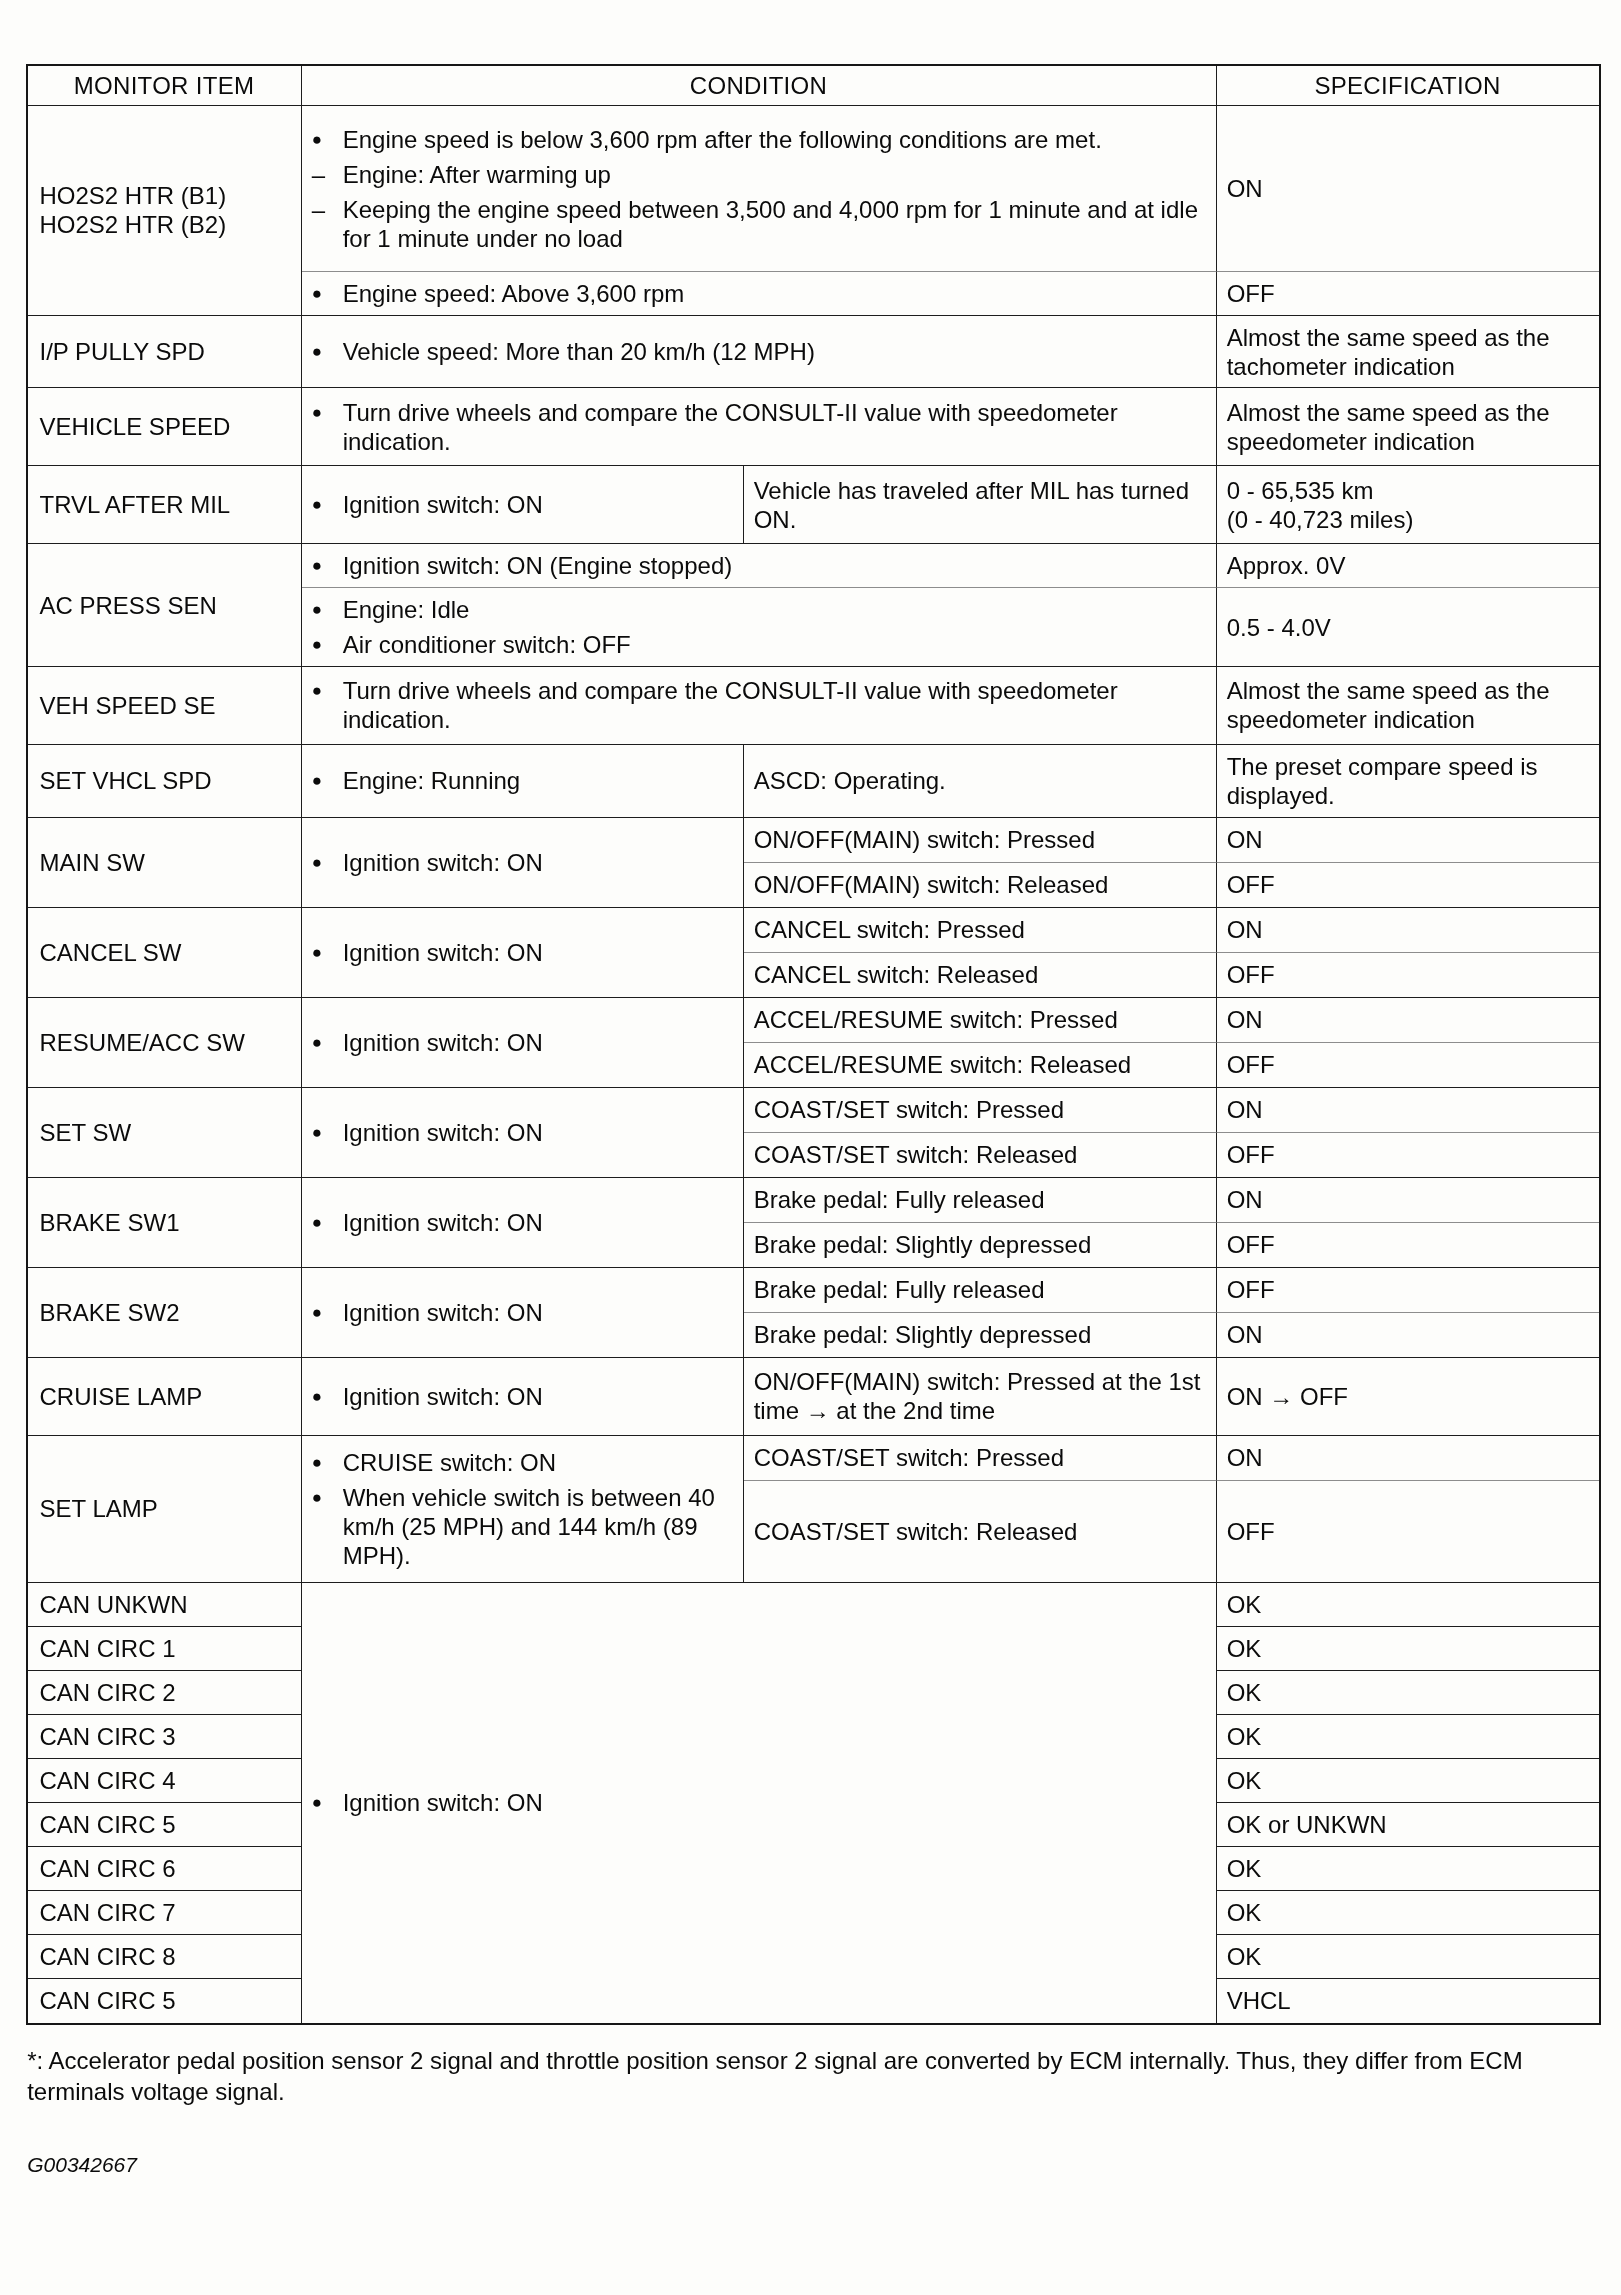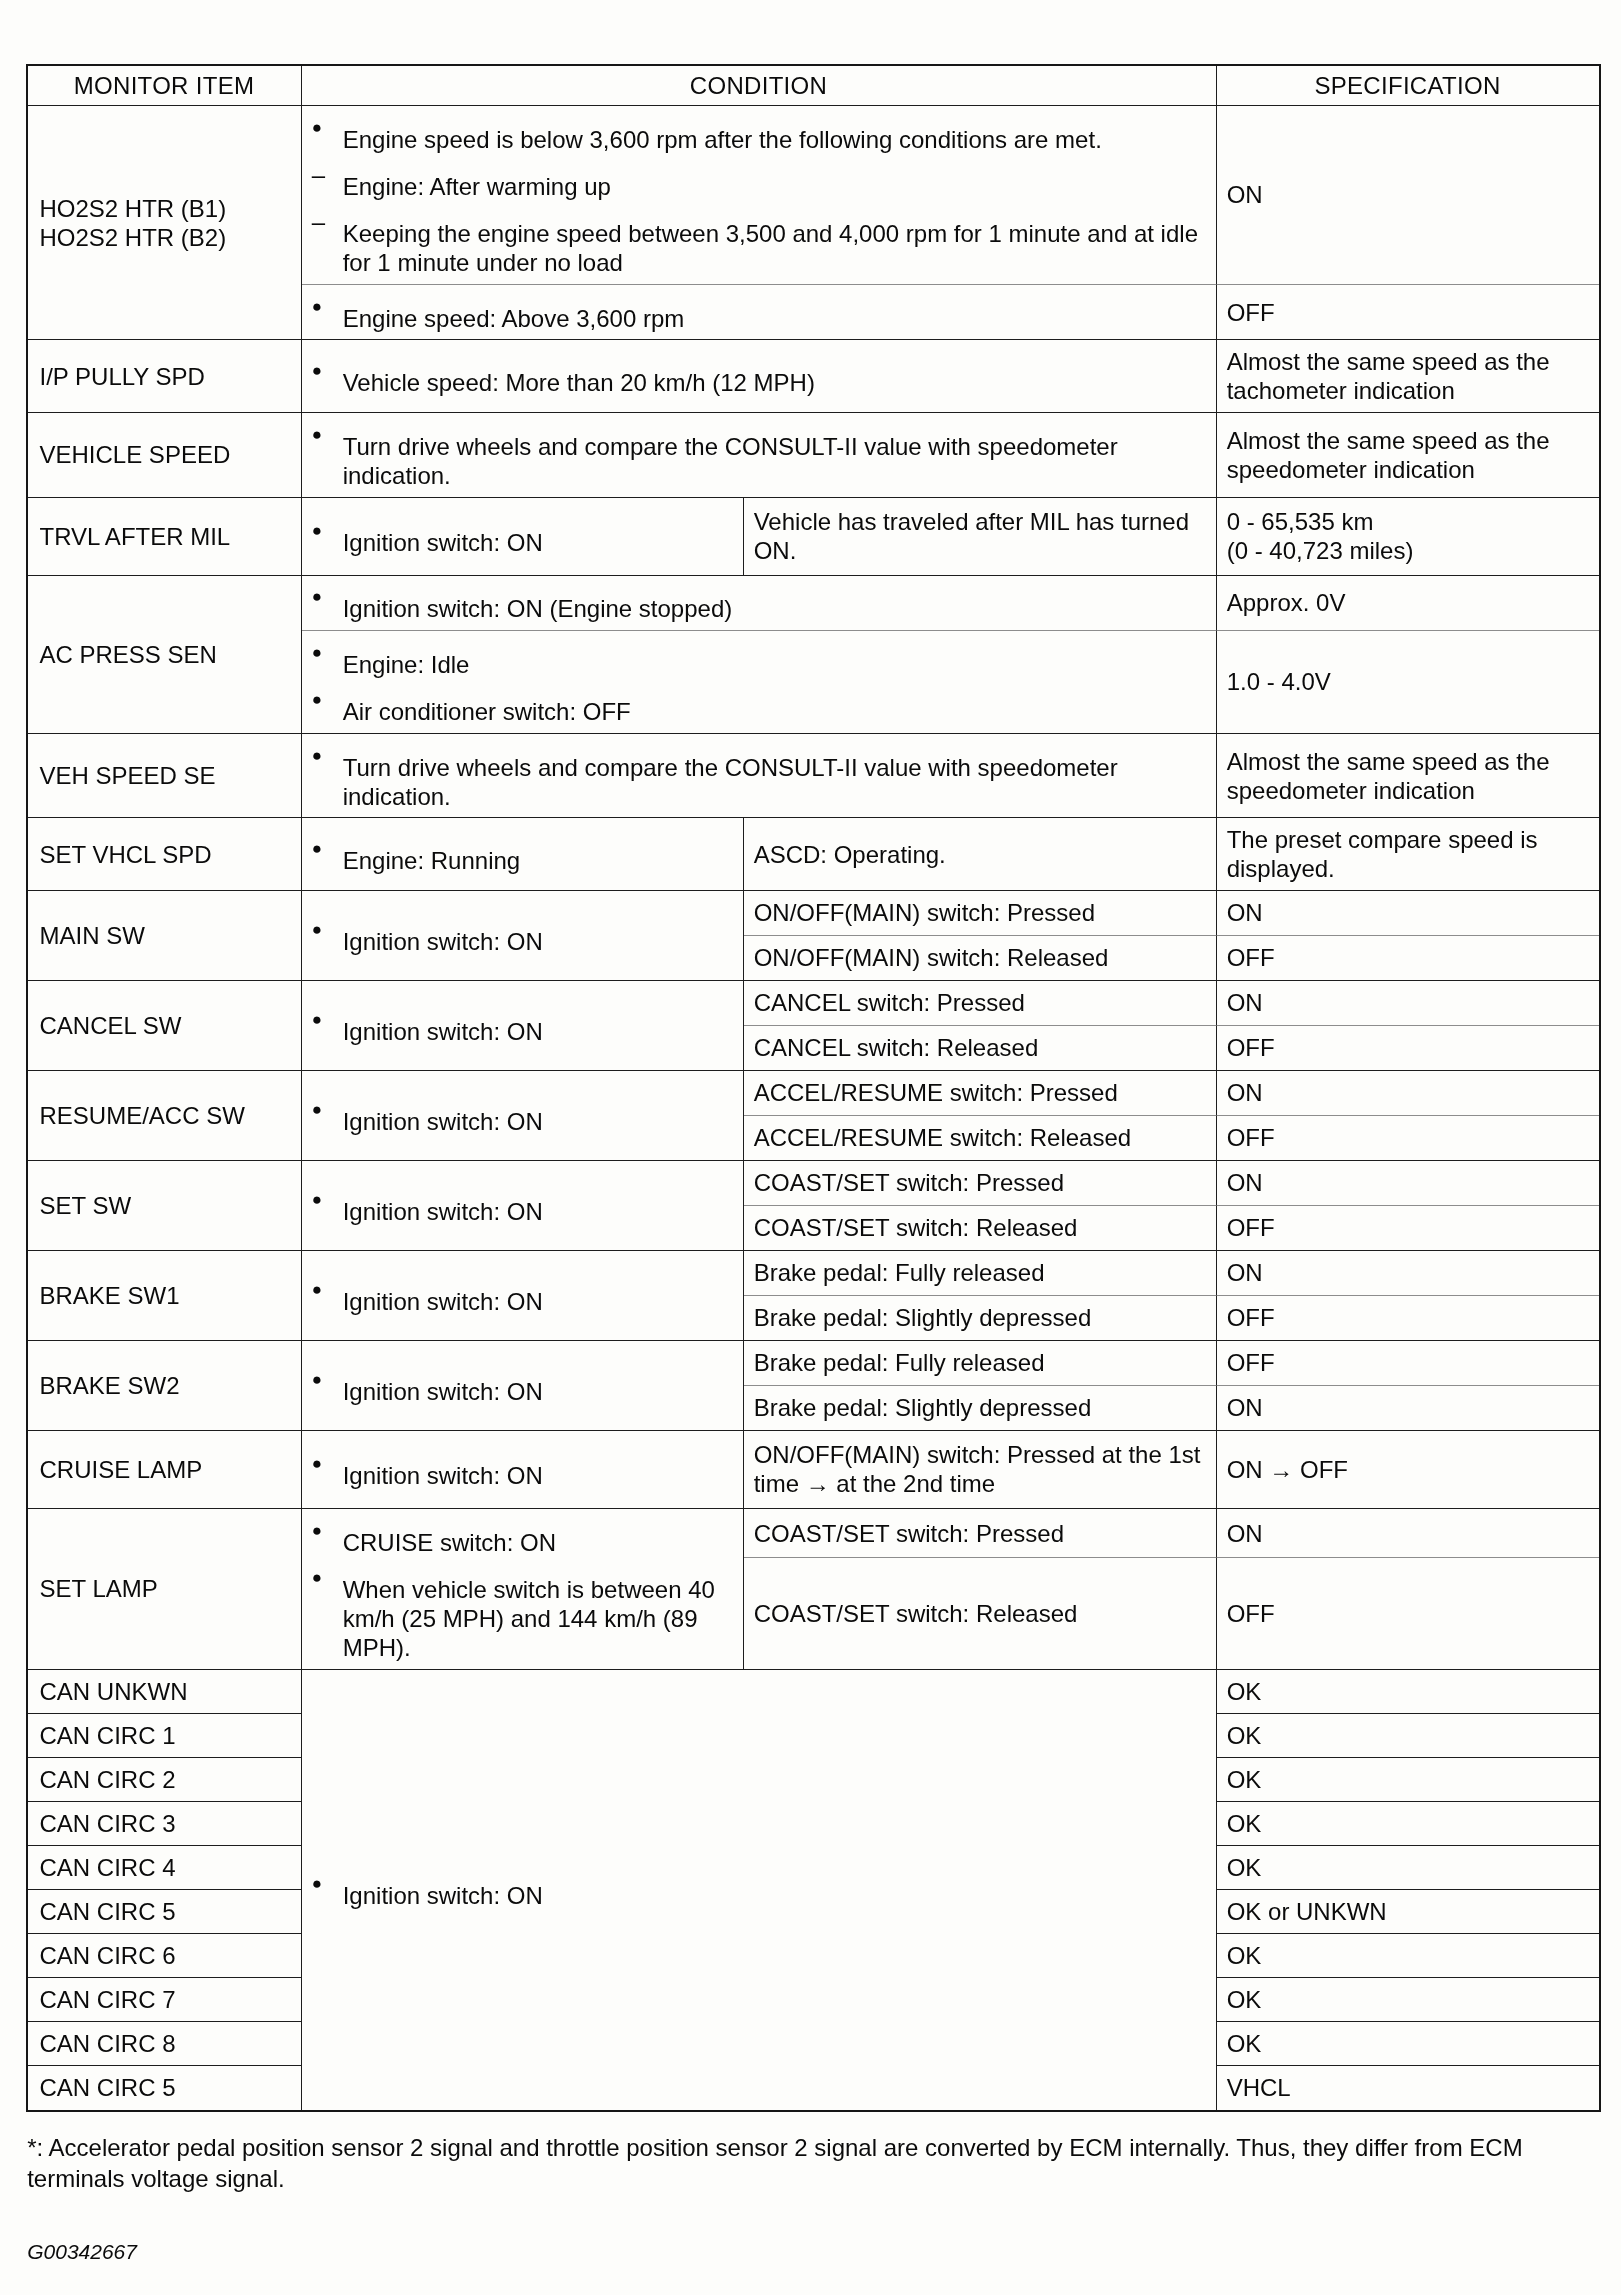--- a/index.html
+++ b/index.html
@@ -41,21 +41,21 @@
   }
   th:last-child, td:last-child { border-right: none; }
   tbody tr:last-child td { border-bottom: none; }
   td.no-bb { border-bottom: none; }
   td.lb { border-bottom: 1.7px solid #8d8d8d; }    
   td.item { padding-left: 12px; }
   .pre { white-space: pre-line; }
   .blist { display: flex; flex-direction: column; gap: 6px; }
   .bline { display: flex; align-items: flex-start; }
   .marker { flex: 0 0 31px; line-height: 29px; }
-  .btext { flex: 1; margin-top: 12px; }
+  .btext { flex: 1; }
   .footnote {
     width: 1571px;
     margin: 20.4px 0 0 1.7px;
     font-size: 24px;
     line-height: 31px;
   }
   .figure-code {
     margin: 46px 0 0 1.7px;
     font-size: 21px;
     font-style: italic;
@@ -174,21 +174,21 @@
               <div class="bline">
                 <span class="marker" style="font-size: 17px;">●</span>
                 <span class="btext">Engine: Idle</span>
               </div>
               <div class="bline">
                 <span class="marker" style="font-size: 17px;">●</span>
                 <span class="btext">Air conditioner switch: OFF</span>
               </div>
             </div>
         </td>
-        <td class="spec">1.0 - 4.0V</td>
+        <td class="spec">0.5 - 4.0V</td>
       </tr>
 
       <tr style="height:78px">
         <td class="item">VEH SPEED SE</td>
         <td class="cond" colspan="2">
           <div class="blist">
               <div class="bline">
                 <span class="marker" style="font-size: 17px;">●</span>
                 <span class="btext">Turn drive wheels and compare the CONSULT-II value with speedometer indication.</span>
               </div>

